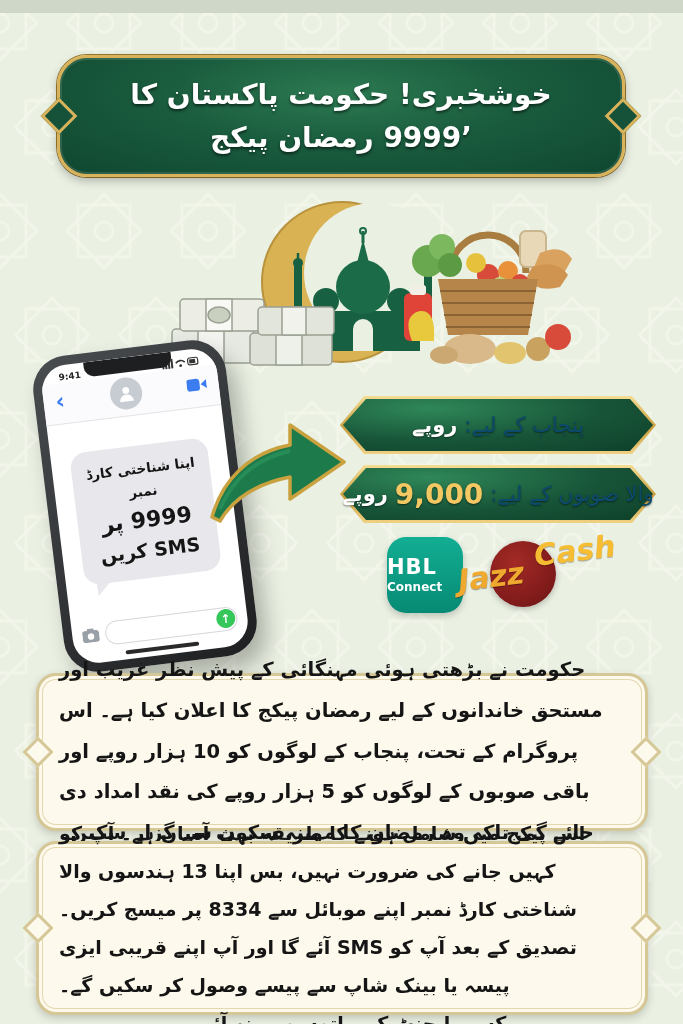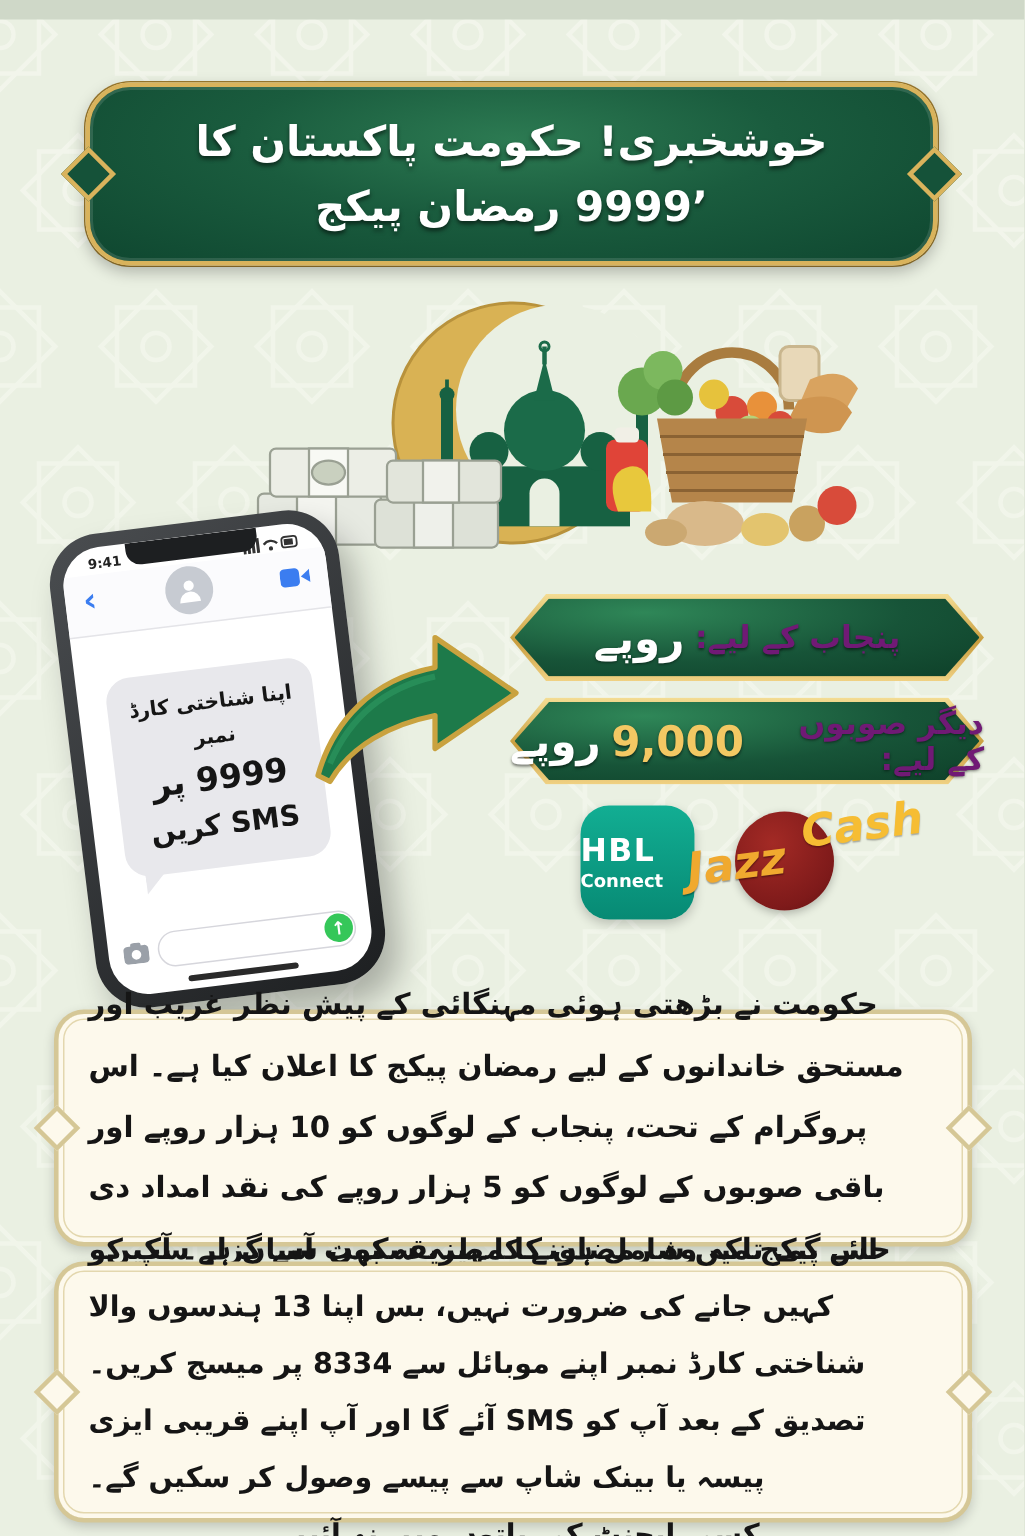--- a/index.html
+++ b/index.html
@@ -110,23 +110,23 @@
   }
   .pill .green-layer {
     position:absolute; inset:3px;
     background:radial-gradient(ellipse at 28% 18%, #2f8758 0%, #175438 55%, #0e4029 100%);
     clip-path:polygon(23px 0, calc(100% - 23px) 0, 100% 50%, calc(100% - 23px) 100%, 23px 100%, 0 50%);
   }
   .pill .content {
     position:absolute; inset:0; display:flex; align-items:center; justify-content:center;
     gap:7px; direction:rtl;
   }
-  .pill-label { color:#701a75; font-size:21px; font-weight:700; text-shadow:0 1px 2px rgba(0,0,0,.5); }
+  .pill-label { color:#0c4a6e; font-size:21px; font-weight:400; text-shadow:0 1px 2px rgba(0,0,0,.5); }
   .pill-amount { color:#f3c863; font-size:28px; font-weight:800; text-shadow:0 1px 2px rgba(0,0,0,.55); }
-  .pill-currency { color:#ffffff; font-size:28px; font-weight:800; text-shadow:0 1px 2px rgba(0,0,0,.5); }
+  .pill-currency { color:#ffffff; font-size:21px; font-weight:800; text-shadow:0 1px 2px rgba(0,0,0,.5); }
 
   
   .hbl-logo {
     position:absolute; left:387px; top:524px; width:76px; height:76px; border-radius:19px;
     background:linear-gradient(180deg,#12ae93 0%, #078a74 100%);
     display:flex; flex-direction:column; align-items:flex-start; justify-content:center;
     box-shadow:0 3px 7px rgba(0,0,0,.2); z-index:5;
   }
   .hbl-top { color:#fff; font-size:21px; font-weight:800; letter-spacing:1px; line-height:1.1; }
   .hbl-bottom { color:#fff; font-size:12px; font-weight:700; }
@@ -400,21 +400,21 @@
     <div class="green-layer"></div>
     <div class="content">
       <span class="pill-label">پنجاب کے لیے:</span>
       <span class="pill-currency">روپے</span>
     </div>
   </div>
   <div class="pill pill-2">
     <div class="gold-layer"></div>
     <div class="green-layer"></div>
     <div class="content">
-      <span class="pill-label">دیگر صوبوں کے لیے:</span>
+      <span class="pill-label">والا صوبوں کے لیے:</span>
       <span class="pill-amount">9,000</span>
       <span class="pill-currency">روپے</span>
     </div>
   </div>
 
   <div class="hbl-logo">
     <span class="hbl-top">HBL</span>
     <span class="hbl-bottom">Connect</span>
   </div>
   <div class="jazz-logo">

